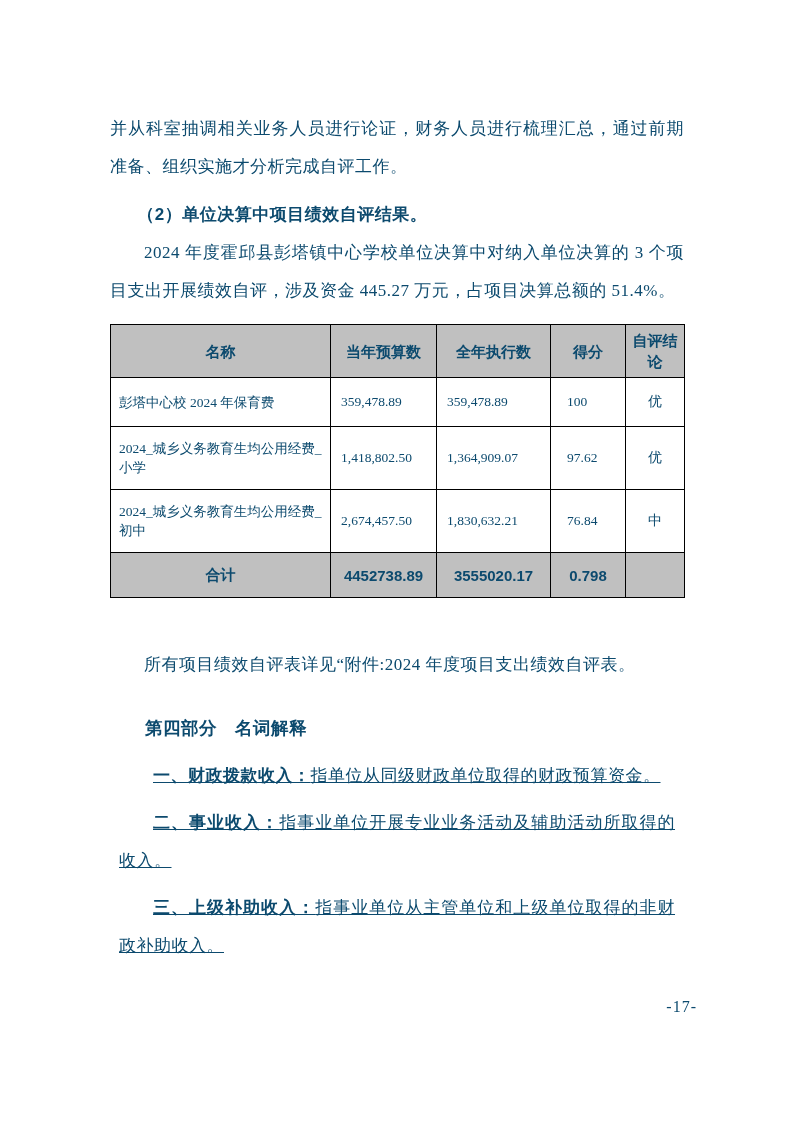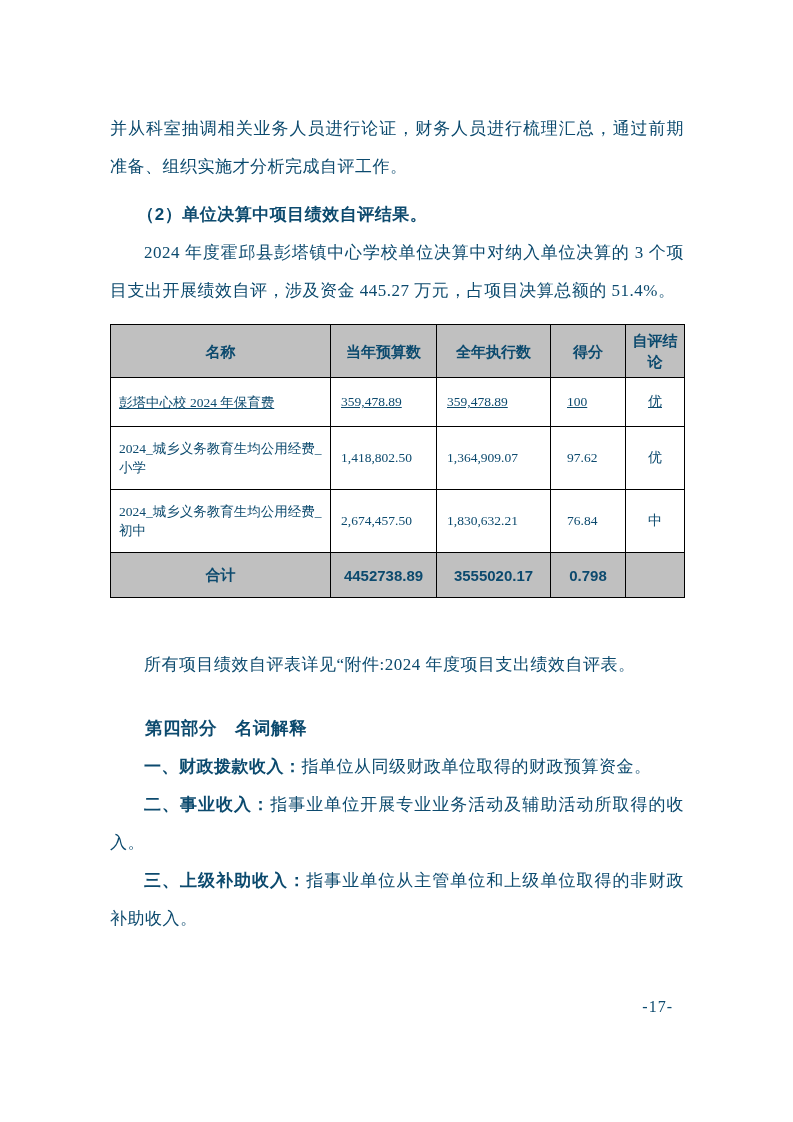--- a/index.html
+++ b/index.html
@@ -76,36 +76,36 @@
   td.cell-score {
     font-size: 13.5px;
     text-align: left;
     padding: 8px 16px;
   }
   td.cell-concl {
     font-size: 14px;
     text-align: center;
     padding: 8px 2px;
   }
-  tr.row-1 td { height: 32px; text-decoration: underline; }
+  tr.row-1 td { height: 32px; }
   tr.row-2 td, tr.row-3 td { height: 46px; }
   tr.total-row td {
     background: #c0c0c0;
     font-family: "Liberation Sans", "DejaVu Sans", sans-serif;
     font-weight: bold;
     font-size: 15px;
     text-align: center;
     height: 32px;
     padding: 6px 4px;
   }
   p.after-table { margin-top: 48px; }
-  p.term { margin: 0; }
+  p.term { margin: 9px; text-decoration: underline; }
   .page-number {
     position: absolute;
-    right: 120px;
+    right: 96px;
     top: 998px;
     font-size: 16px;
     letter-spacing: 1px;
     font-family: Liberation Serif, serif;
   }
 </style>
 </head>
 <body>
 
 <div class="page">

